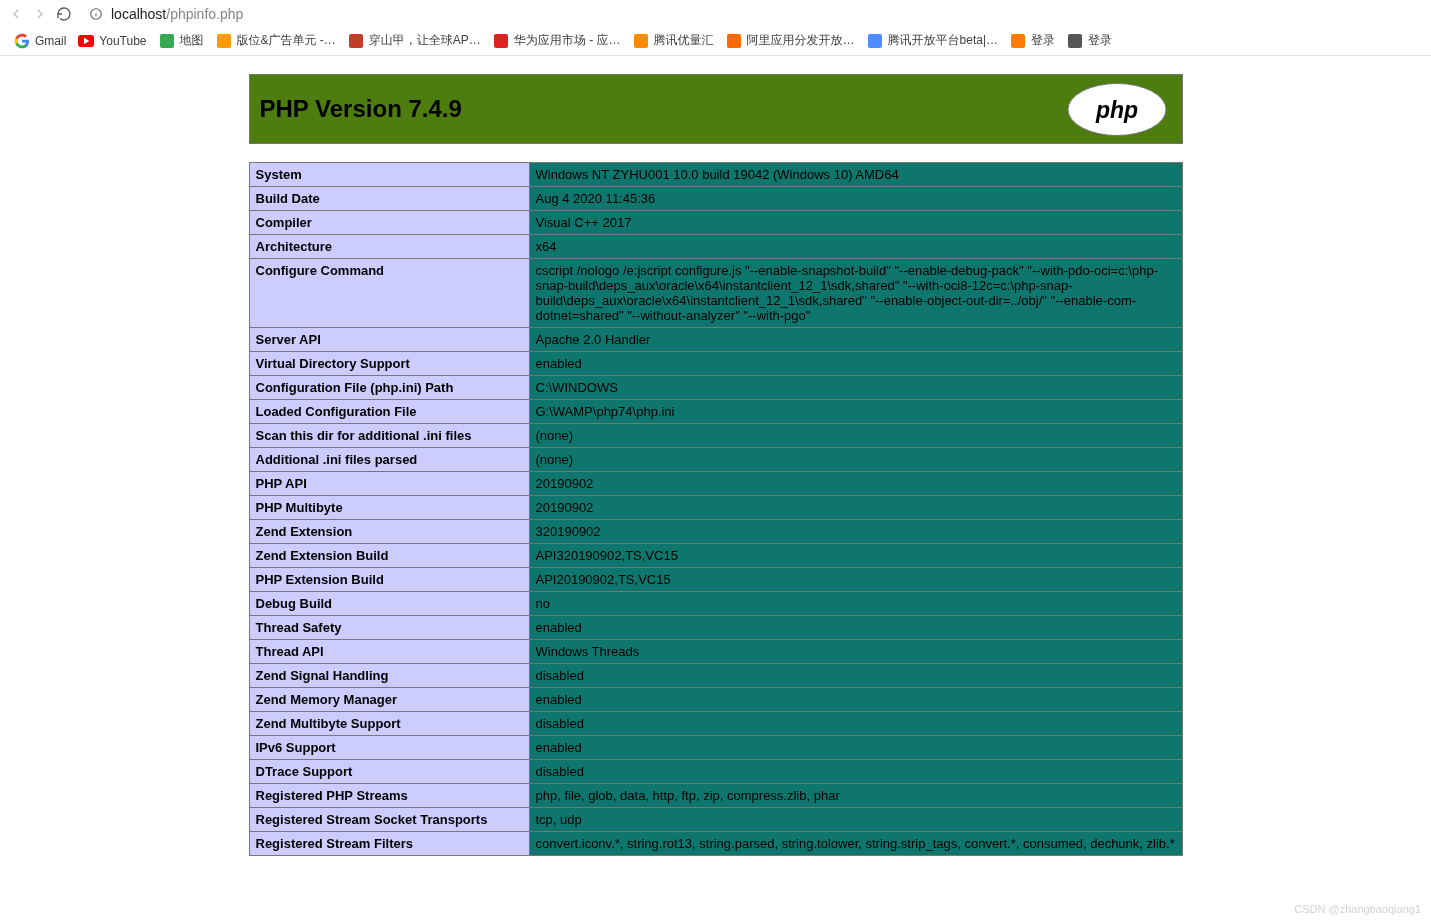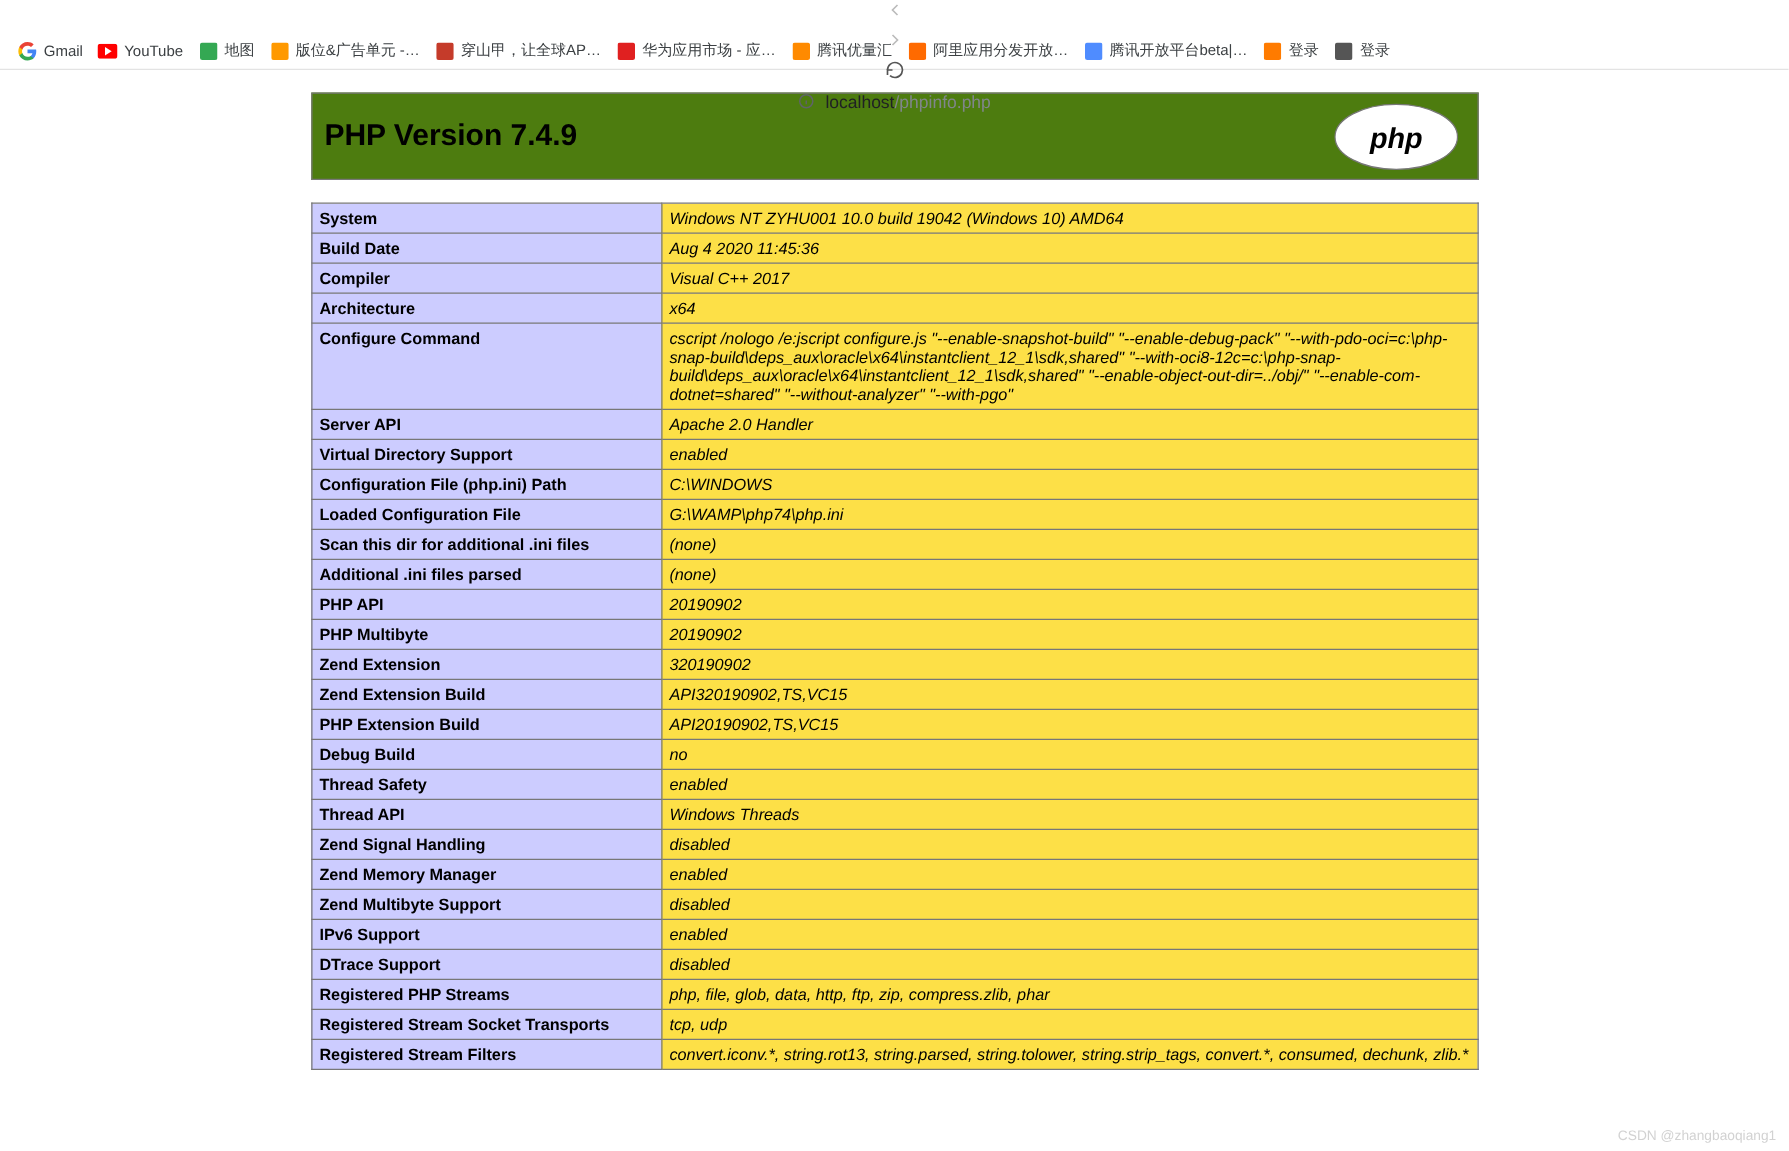--- a/index.html
+++ b/index.html
@@ -1,35 +1,35 @@
 <!DOCTYPE html>
 <html><head>
 <meta charset="utf-8">
 <style>
   * { box-sizing: border-box; margin:0; padding:0; }
   body { font-family: "Segoe UI", Tahoma, Arial, sans-serif; font-size:13px; background:#fff; color:#222; }
   
-  .browser-bar { height:28px; display:flex; align-items:center; gap:8px; padding:0 8px;flex-direction:column; }
+  .browser-bar { height:28px; display:flex; align-items:center; gap:8px; padding:0 8px; }
   .nav-icon { width:16px; height:16px; display:flex; align-items:center; justify-content:center; color:#555; cursor:pointer; }
   .nav-icon.disabled { color:#bbb; }
   .addr-wrap { flex:1; display:flex; align-items:center; border:1px solid transparent; border-radius:14px; height:26px; padding:0 8px; gap:8px; color:#555;}
   .addr-text { color:#202124; font-size:14px; }
   .addr-text .gray { color:#80868b; }
   .bookmarks { display:flex; align-items:center; gap:12px; padding:4px 10px 6px 14px; border-bottom:1px solid #e3e3e3; font-size:12px; color:#3c4043; flex-wrap:nowrap; overflow:hidden;}
   .bk { display:flex; align-items:center; gap:5px; cursor:pointer; white-space:nowrap; }
   .bk .ico { width:16px; height:16px; display:flex; align-items:center; justify-content:center; font-size:13px;}
   
   .content { width:934px; margin:18px auto 0 auto; }
   .php-header { background:#4d7c0f; border:1px solid #777; padding:10px; display:flex; justify-content:space-between; align-items:center; height:70px;}
   .php-header h1 { font-size:24px; font-weight:bold; color:#000; }
   .php-logo { width:110px; height:55px; }
   table.info { width:100%; border-collapse:collapse; margin-top:18px; font-size:13px; }
   table.info td, table.info th { border:1px solid #777; padding:4px 6px; vertical-align:top; text-align:left;}
   table.info .e { background:#ccf; font-weight:bold; width:280px; color:#000;}
-  table.info .v { background:#fde047; color:#000;font-style:italic;}
+  table.info .v { background:#0f766e; color:#000;}
   .watermark { position:fixed; bottom:6px; right:10px; color:#bfbfbf; font-size:11px; font-family:Arial,sans-serif; opacity:.7; pointer-events:none;}
   svg { display:block; }
 </style>
 </head>
 <body>
 
 <div class="browser-bar">
   <div class="nav-icon disabled">
     <svg width="16" height="16" viewBox="0 0 24 24" fill="none" stroke="currentColor" stroke-width="2">
         <polyline points="15 18 9 12 15 6"></polyline>

